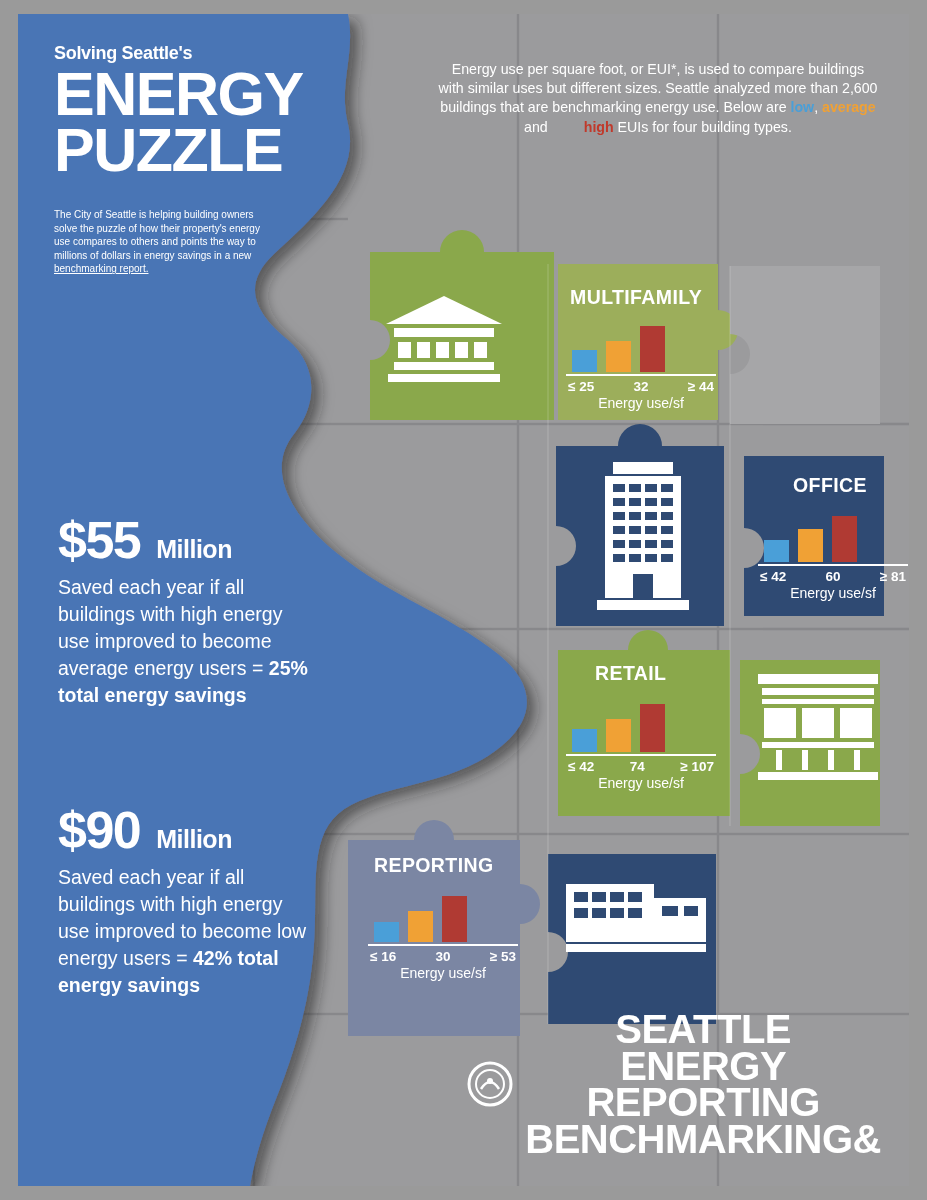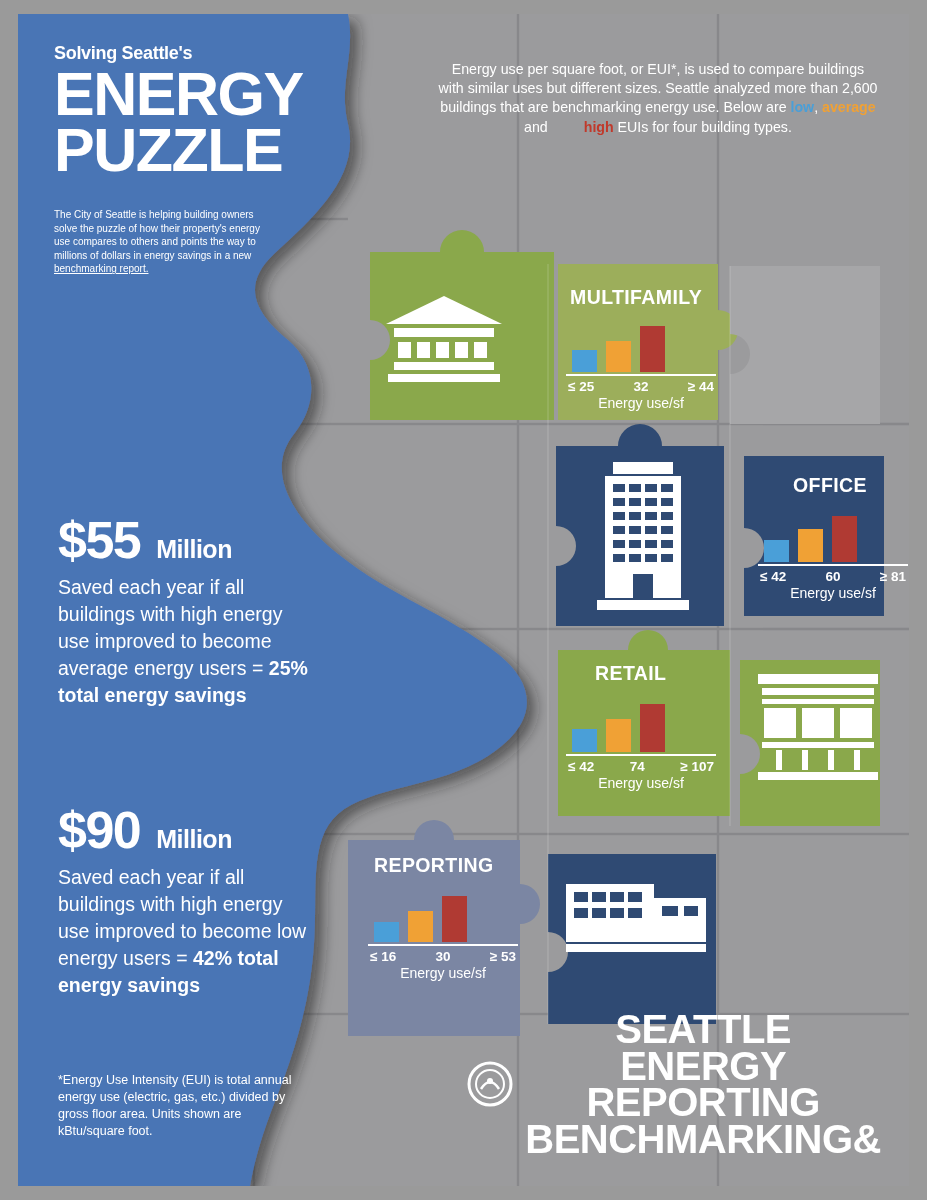--- a/index.html
+++ b/index.html
@@ -284,21 +284,20 @@
     <div class="stat stat-1">
       <div class="stat-amount"><span>$55</span><span class="unit">Million</span></div>
       <p class="stat-body"><span>Saved each year if all buildings with high energy use improved to become average energy users = </span><b>25% total energy savings</b></p>
     </div>
 
     <div class="stat stat-2">
       <div class="stat-amount"><span>$90</span><span class="unit">Million</span></div>
       <p class="stat-body"><span>Saved each year if all buildings with high energy use improved to become low energy users = </span><b>42% total energy savings</b></p>
     </div>
 
-    <div class="footnote">*Energy Use Intensity (EUI) is total annual energy use (electric, gas, etc.) divided by gross floor area. Units shown are kBtu/square foot.</div>
 
     <div class="icon-holder" style="left:362px; top:280px;">
       <svg width="128" height="90" viewBox="0 0 128 90">
         <polygon points="64,2 122,30 6,30" fill="#ffffff"></polygon>
         <rect x="14" y="34" width="100" height="9" fill="#ffffff"></rect>
         <g fill="#ffffff">
           <rect x="18" y="48" width="13" height="16"></rect>
           <rect x="37" y="48" width="13" height="16"></rect>
           <rect x="56" y="48" width="13" height="16"></rect>
           <rect x="75" y="48" width="13" height="16"></rect>

